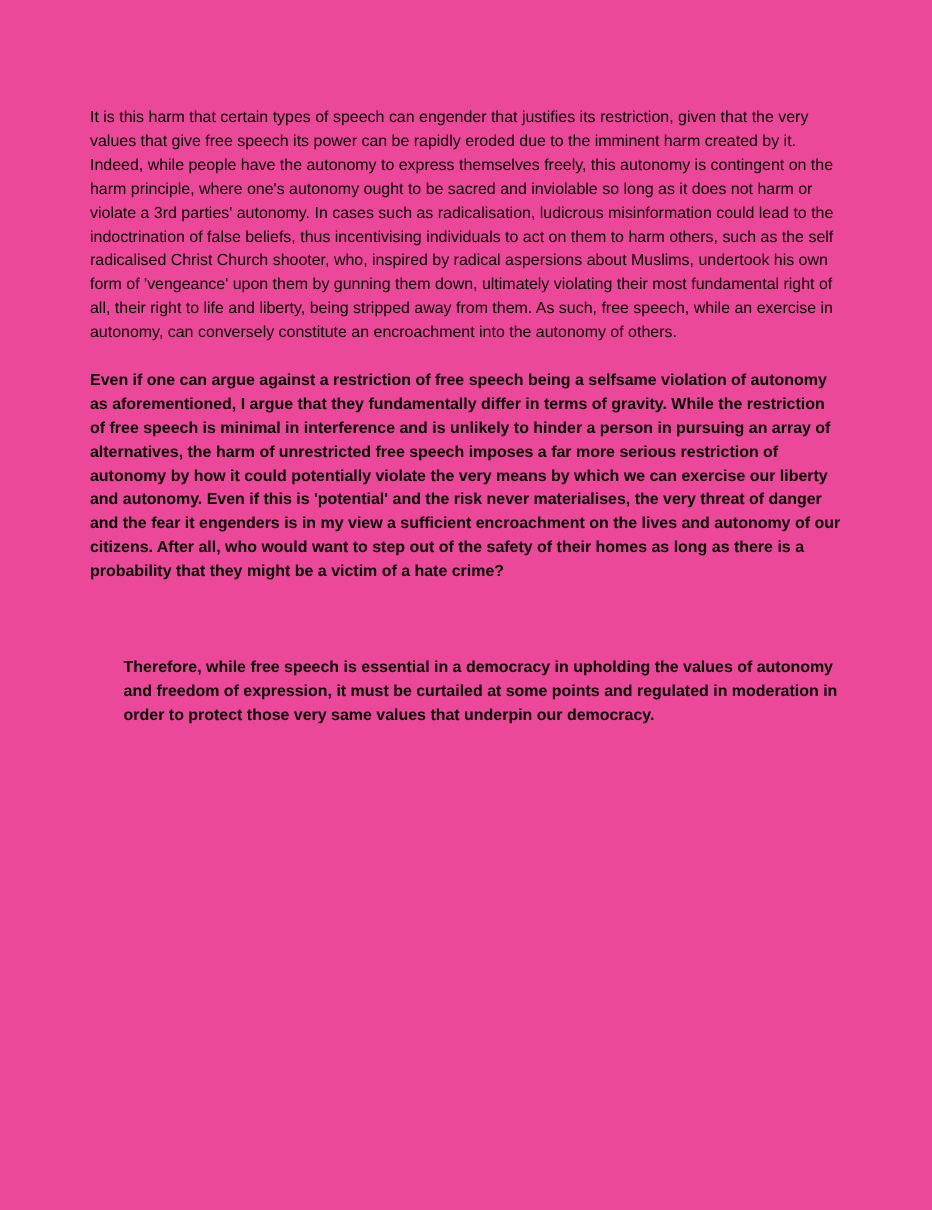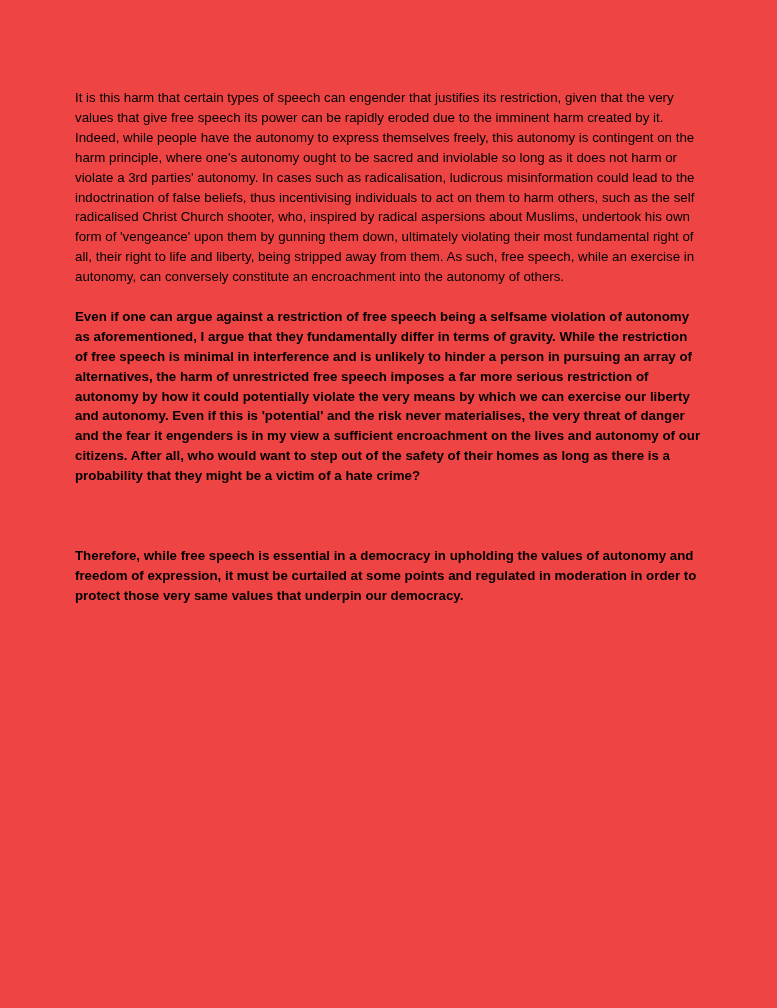--- a/index.html
+++ b/index.html
@@ -8,21 +8,21 @@
     padding: 0;
     background: #ffffff;
   }
   body {
     font-family: "Liberation Sans", sans-serif;
   }
   .page {
     position: relative;
     width: 777px;
     height: 1008px;
-    background: #ef4444;
+    background: #ec4899;
     overflow: hidden;
     box-sizing: border-box;
   }
   .doc-body {
     position: absolute;
     left: 75px;
     top: 88px;
     width: 627px;
   }
   .para {
@@ -40,20 +40,21 @@
   .para + .para {
     margin-top: 19.9px;
     font-weight: bold;
   }
   .para.spacer {
     height: 19.9px;
     margin-top: 19.9px;
   }
   .para.spacer + .para {
     margin-top: 19.9px;
+    margin-left: 28px;
   }
 </style>
 </head>
 <body>
 
 <div class="page">
   <div class="doc-body">
 
     <p class="para">It is this harm that certain types of speech can engender that justifies its restriction, given that the very values that give free speech its power can be rapidly eroded due to the imminent harm created by it. Indeed, while people have the autonomy to express themselves freely, this autonomy is contingent on the harm principle, where one's autonomy ought to be sacred and inviolable so long as it does not harm or violate a 3rd parties' autonomy. In cases such as radicalisation, ludicrous misinformation could lead to the indoctrination of false beliefs, thus incentivising individuals to act on them to harm others, such as the self radicalised Christ Church shooter, who, inspired by radical aspersions about Muslims, undertook his own form of 'vengeance' upon them by gunning them down, ultimately violating their most fundamental right of all, their right to life and liberty, being stripped away from them. As such, free speech, while an exercise in autonomy, can conversely constitute an encroachment into the autonomy of others.</p>
 

